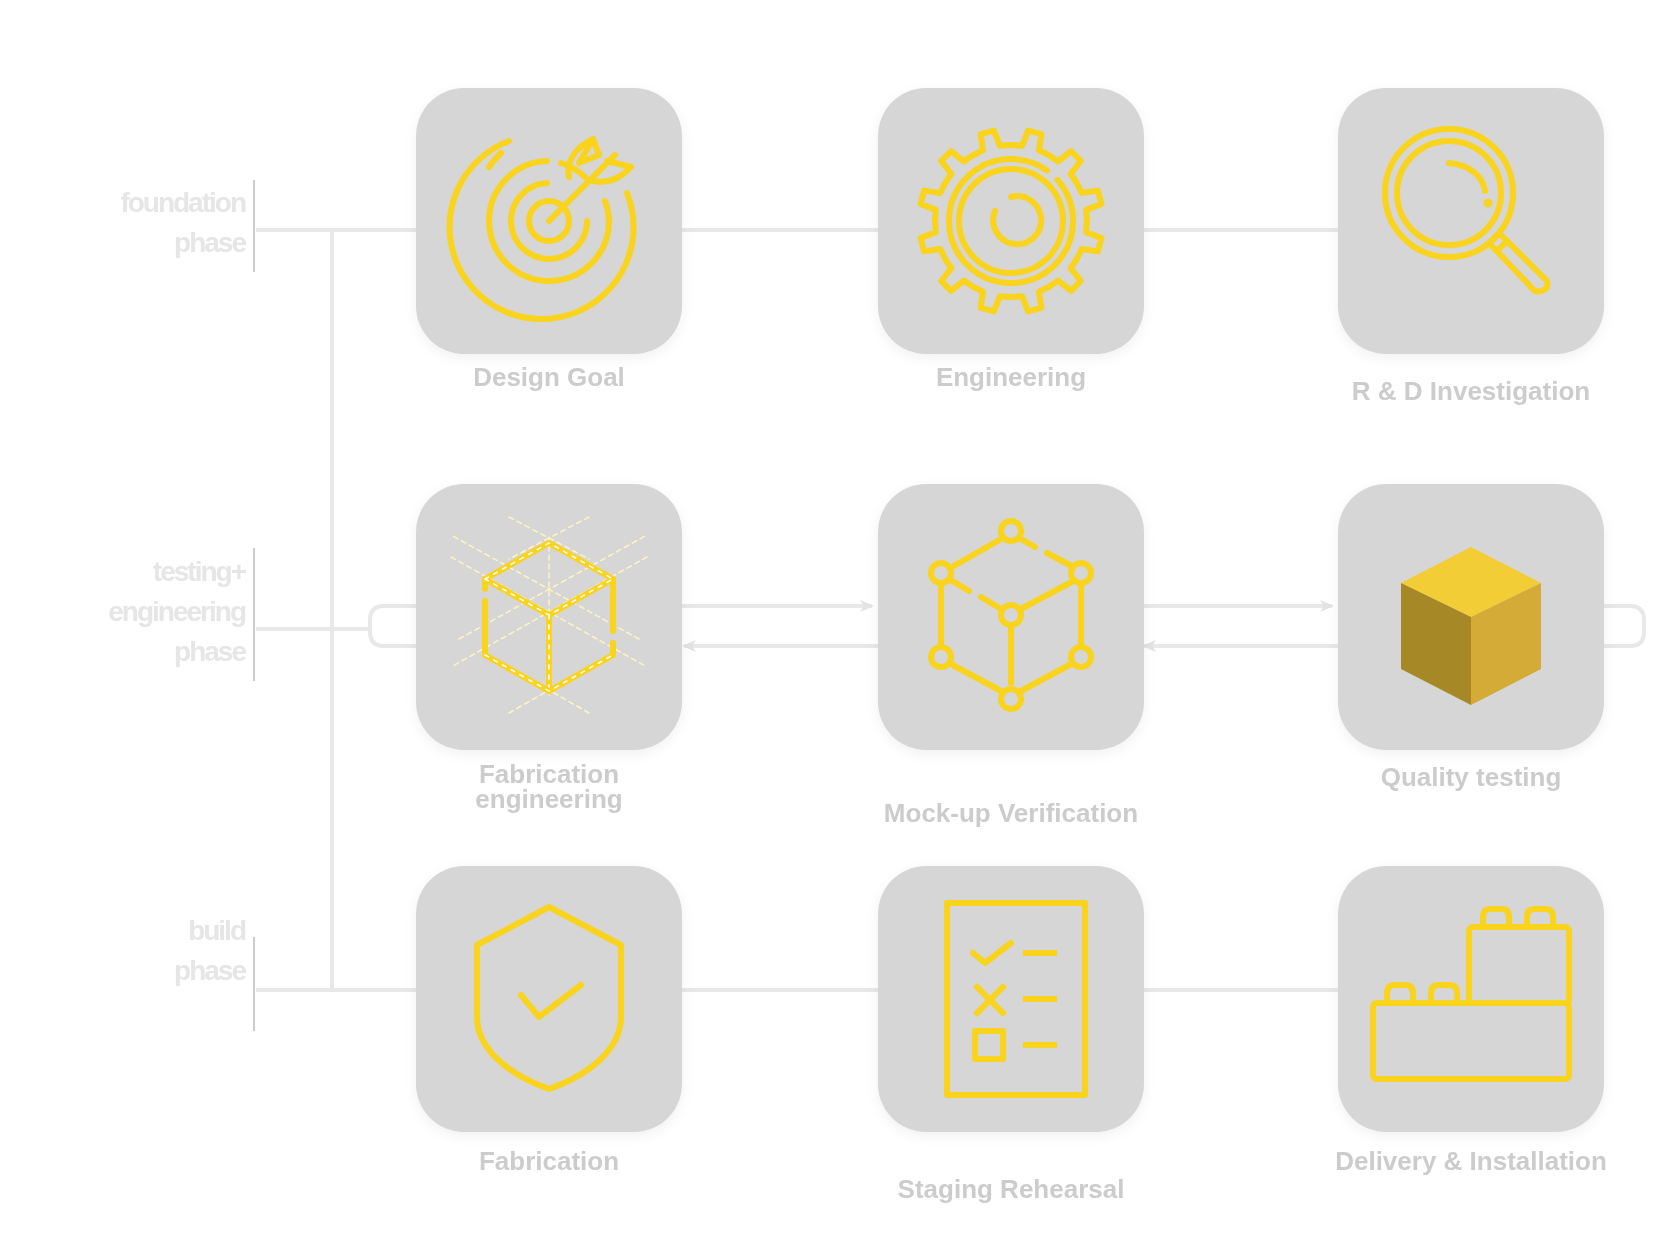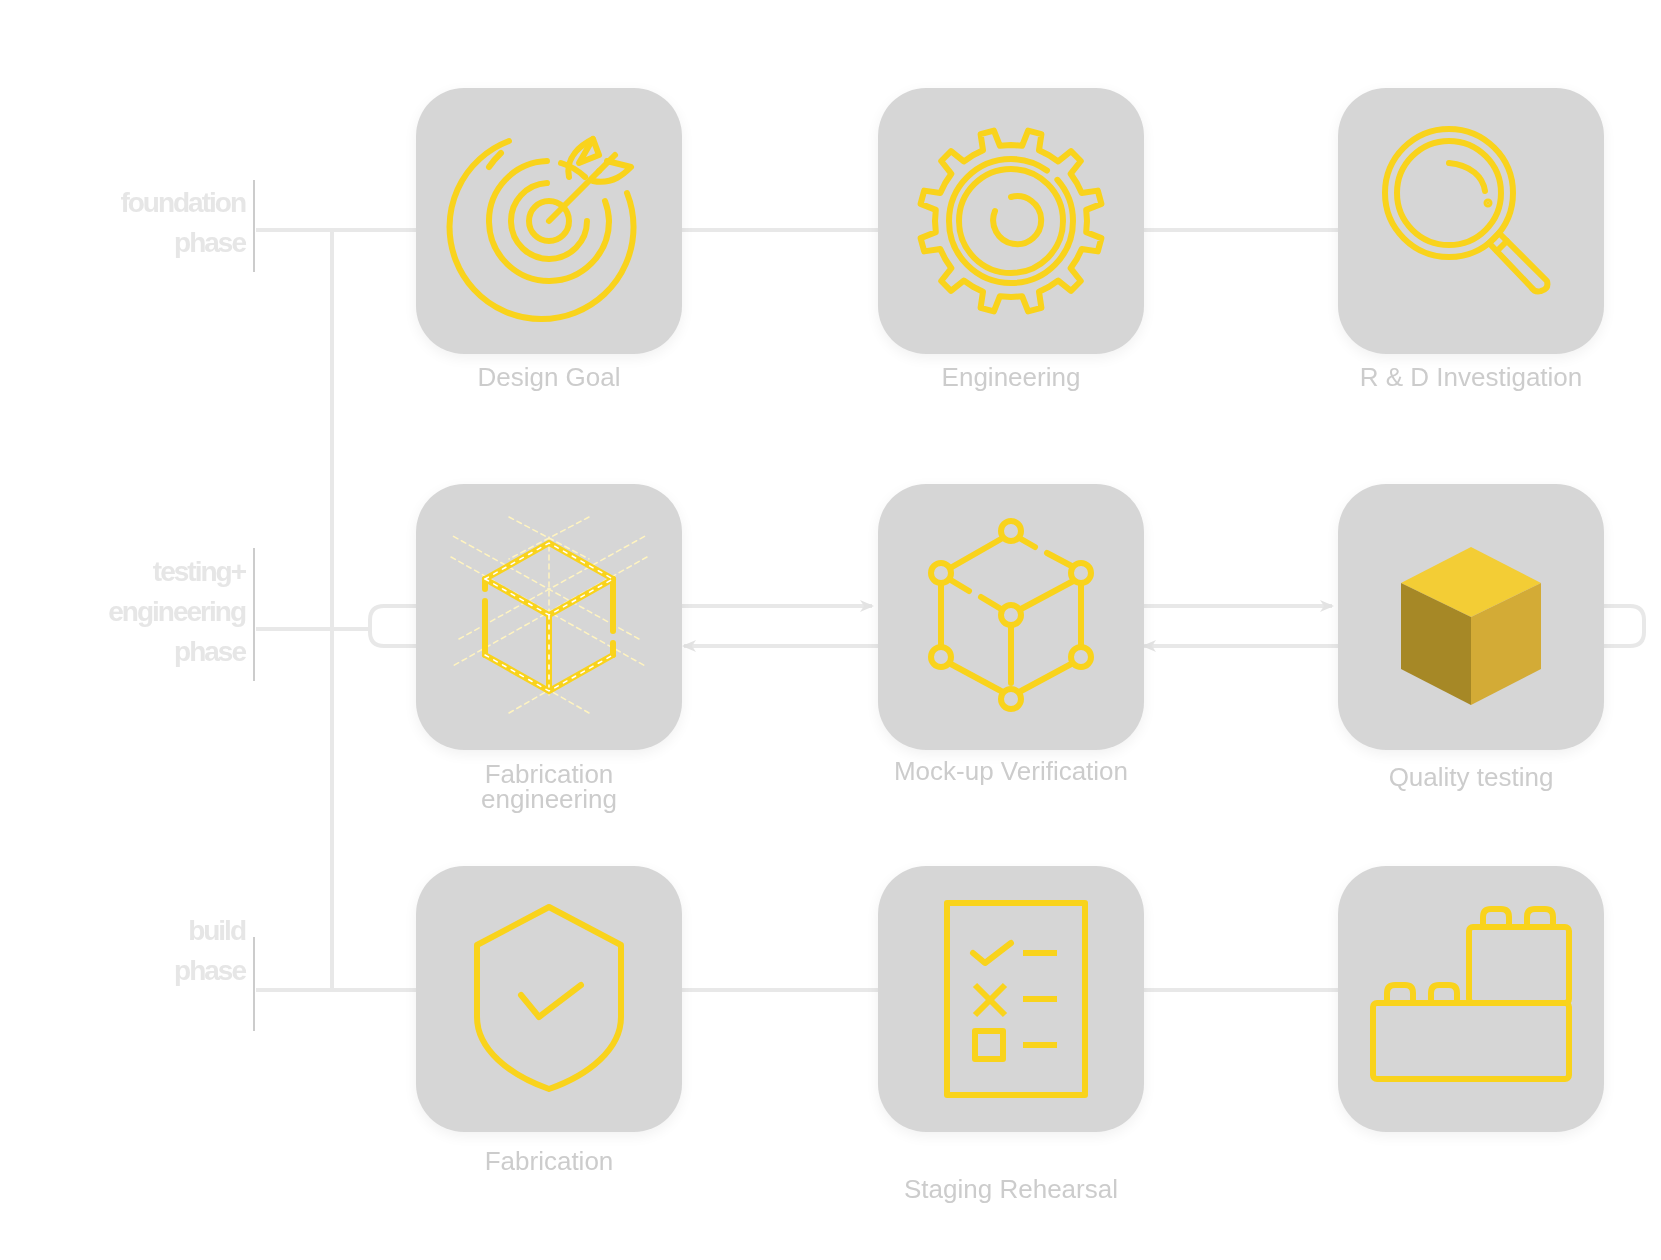--- a/index.html
+++ b/index.html
@@ -3,21 +3,21 @@
 <meta charset="utf-8">
 <style>
   html, body { margin: 0; padding: 0; background: #ffffff; }
   body { width: 1661px; height: 1260px; position: relative; overflow: hidden; font-family: "Liberation Sans", sans-serif; }
   .connectors { position: absolute; left: 0; top: 0; width: 1661px; height: 1260px; }
   .phase-label { position: absolute; right: 1416px; text-align: right; font-family: "Liberation Sans", sans-serif; font-weight: bold; font-size: 28px; line-height: 40px; color: #e6e6e6; letter-spacing: -2px; }
   .phase-label span { display: block; }
   .phase-bar { position: absolute; left: 253px; width: 2px; background: #cccccc; }
   .card { position: absolute; width: 266px; height: 266px; background: #d6d6d6; border-radius: 48px; box-shadow: 0 4px 14px rgba(0,0,0,0.06); display: flex; align-items: center; justify-content: center; }
   .card svg { width: 200px; height: 200px; overflow: visible; }
-  .card-label { position: absolute; width: 320px; text-align: center; font-family: "Liberation Sans", sans-serif; font-size: 26px; line-height: 31px; color: #cccccc; }
+  .card-label { position: absolute; width: 320px; text-align: center; font-family: "Liberation Sans", sans-serif; font-size: 26px; line-height: 31px; color: #cccccc; font-weight: bold; }
   .card-label span { display: block; }
   .card-label.tight { line-height: 25px; }
 </style>
 </head>
 <body>
 
 <svg class="connectors" viewBox="0 0 1661 1260">
   <defs>
     <marker id="arrowhead" markerWidth="14" markerHeight="12" refX="12" refY="6" orient="auto" markerUnits="userSpaceOnUse">
       <path d="M0,0 L14,6 L0,12 L4,6 Z" fill="#e3e3e3"></path>
@@ -103,21 +103,21 @@
 <div class="card" style="left:1338px;top:88px;">
   <svg viewBox="0 0 200 200" fill="none" stroke="#F9D31C" stroke-width="6" stroke-linecap="round" stroke-linejoin="round">
     <circle cx="78" cy="72" r="64"></circle>
     <circle cx="78" cy="72" r="52"></circle>
     <path d="M78 42 C100 44 112 56 114 70"></path>
     <circle cx="117" cy="82" r="1.5" fill="#F9D31C"></circle>
     <path d="M118 122 L128 112 L176 160 Q178 168 170 170 Q164 172 160 166 Z"></path>
     <line x1="126" y1="130" x2="136" y2="120"></line>
   </svg>
 </div>
-<div class="card-label" style="left:1311px;top:362px;">
+<div class="card-label" style="left:1311px;top:376px;">
   <span>R &amp; D Investigation</span>
 </div>
 
 <div class="card" style="left:416px;top:484px;">
   <svg viewBox="0 0 200 200" fill="none" stroke-linecap="round">
     <g stroke="#FFF4C0" stroke-width="1.5" stroke-dasharray="5 4">
       <line x1="60" y1-="0" y1="0" x2="140" y2="42"></line>
       <line x1="140" y1="0" x2="60" y2="42"></line>
       <line x1="2" y1="40" x2="198" y2="150"></line>
       <line x1="198" y1="40" x2="2" y2="150"></line>
@@ -165,21 +165,21 @@
     <line x1="110" y1="174" x2="162" y2="146"></line>
     <circle cx="100" cy="14" r="10" fill="#D6D6D6"></circle>
     <circle cx="30" cy="56" r="10" fill="#D6D6D6"></circle>
     <circle cx="170" cy="56" r="10" fill="#D6D6D6"></circle>
     <circle cx="100" cy="98" r="10" fill="#D6D6D6"></circle>
     <circle cx="30" cy="140" r="10" fill="#D6D6D6"></circle>
     <circle cx="170" cy="140" r="10" fill="#D6D6D6"></circle>
     <circle cx="100" cy="182" r="10" fill="#D6D6D6"></circle>
   </svg>
 </div>
-<div class="card-label" style="left:851px;top:756px;">
+<div class="card-label" style="left:851px;top:798px;">
   <span>Mock-up Verification</span>
 </div>
 
 <div class="card" style="left:1338px;top:484px;">
   <svg viewBox="0 0 200 200">
     <polygon points="100,30 170,66 100,100 30,66" fill="#F3CD35"></polygon>
     <polygon points="30,66 100,100 100,188 30,152" fill="#A68826"></polygon>
     <polygon points="100,100 170,66 170,152 100,188" fill="#D3AB36"></polygon>
   </svg>
 </div>
@@ -217,13 +217,14 @@
   <svg viewBox="0 0 200 200" fill="none" stroke="#F9D31C" stroke-width="6" stroke-linejoin="round">
     <rect x="2" y="104" width="196" height="76" rx="4"></rect>
     <rect x="98" y="28" width="100" height="76" rx="4"></rect>
     <path d="M16 104 L16 94 Q16 86 24 86 L34 86 Q42 86 42 94 L42 104"></path>
     <path d="M60 104 L60 94 Q60 86 68 86 L78 86 Q86 86 86 94 L86 104"></path>
     <path d="M112 28 L112 18 Q112 10 120 10 L130 10 Q138 10 138 18 L138 28"></path>
     <path d="M156 28 L156 18 Q156 10 164 10 L174 10 Q182 10 182 18 L182 28"></path>
   </svg>
 </div>
 <div class="card-label" style="left:1311px;top:1146px;">
+  <span>Delivery &amp; Installation</span>
 </div>
 
 </body></html>

